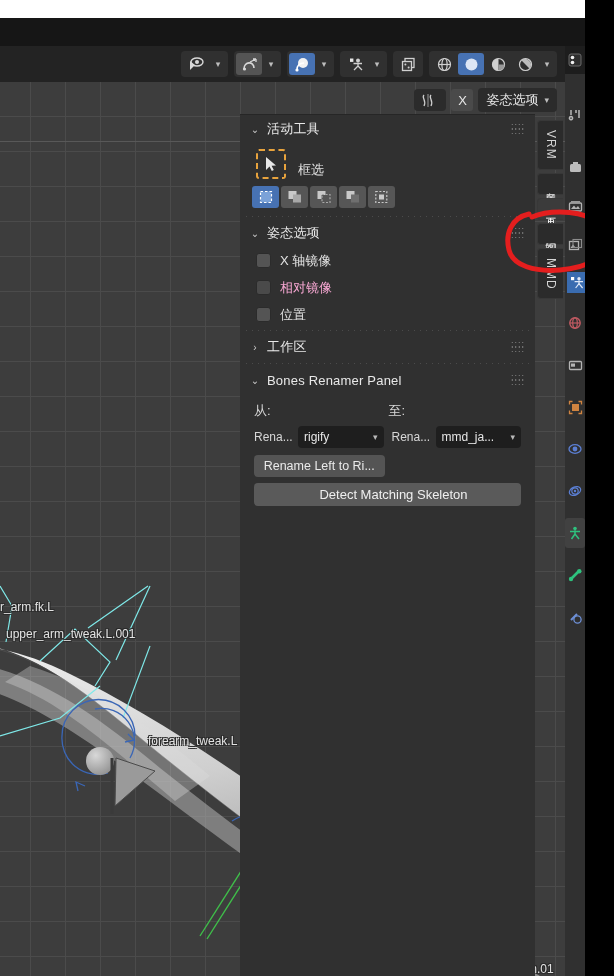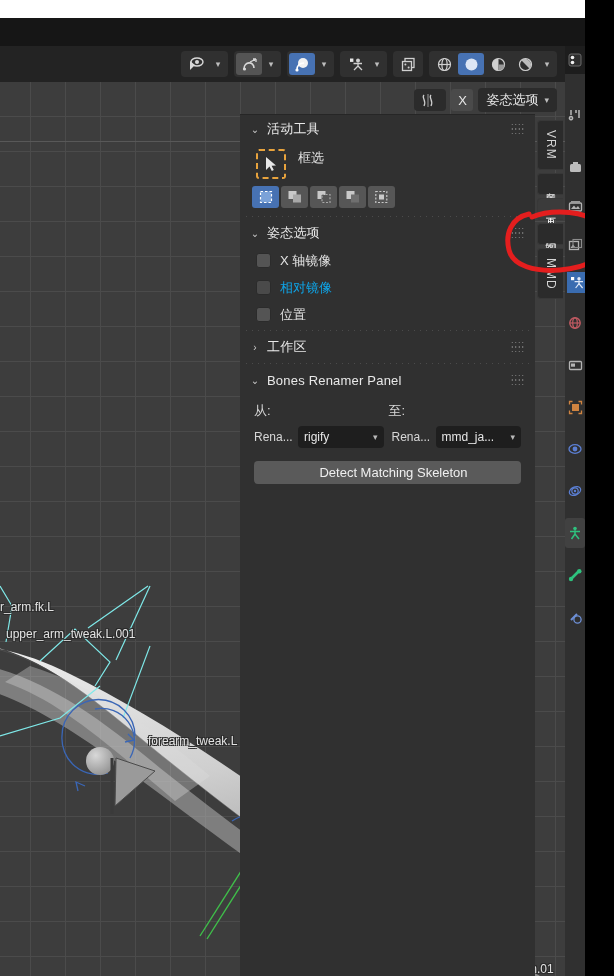--- a/index.html
+++ b/index.html
@@ -50,34 +50,34 @@
   .sec-head { display:flex; align-items:center; height:28px; gap:7px; }
   .sec-head .tri { color:#c9c9c9; font-size:10px; width:10px; text-align:center; }
   .sec-head .title { font-size:13px; color:#e8e8e8; letter-spacing:.2px; }
   .grip { margin-left:auto; color:#8a8a8a; font-size:9px; letter-spacing:1px; line-height:5px; }
   .grip i { font-style:normal; display:block; }
   .sep-dots { height:1px; margin:2px 6px 2px 6px;
               background-image:linear-gradient(to right,#4b4b4b 1px,transparent 1px);
               background-size:6px 1px; }
 
   
-  .tool-row { display:flex; align-items:flex-start; gap:12px; padding:6px 0 4px 6px; }
+  .tool-row { display:flex; align-items:flex-end; gap:12px; padding:6px 0 4px 6px; }
   .tool-icon { width:30px; height:30px; border:2px dashed #e8a33d; border-radius:3px;
                display:flex; align-items:center; justify-content:center; }
   .tool-name { font-size:13px; color:#e2e2e2; }
   .mode-btns { display:flex; gap:2px; padding:3px 0 6px 2px; }
   .mode-btn { width:27px; height:22px; background:#565656; border-radius:3px; display:flex; align-items:center; justify-content:center;}
   .mode-btn.active { background:#4772b3; }
 
   
   .cb-row { display:flex; align-items:center; gap:9px; height:27px; padding-left:6px; }
   .cb { width:15px; height:15px; background:#545454; border-radius:3px; border:1px solid #2b2b2b; }
   .cb-label { font-size:13px; color:#e2e2e2; }
   .cb-row.dim .cb { background:#4a4a4a; }
-  .cb-row.dim .cb-label { color:#0ea5e9; }
+  .cb-row.dim .cb-label { color:#f9a8d4; }
   .sub-label { font-size:13px; color:#d7d7d7; padding-left:6px; height:24px; display:flex; align-items:center; }
 
   
   .br-cols { display:flex; gap:0; padding:4px 2px 2px 4px; }
   .br-col { width:50%; }
   .br-colhead { font-size:13px; color:#d9d9d9; height:26px; display:flex; align-items:center; }
   .row-inline { display:flex; align-items:center; gap:0; margin-bottom:4px; }
   .lbl-trunc { font-size:12px; color:#d7d7d7; white-space:nowrap; overflow:hidden; width:44px; }
   .dd { background:#1e1e1e; border-radius:4px; height:22px; flex:1; display:flex; align-items:center;
         padding:0 6px; font-size:12px; color:#e6e6e6; gap:4px; }
@@ -448,20 +448,21 @@
         <div class="row-inline" style="width:calc(50% - 4px)">
           <span class="lbl-trunc">Rena...</span>
           <div class="dd">
             <span class="val">mmd_ja...</span>
             <span class="caret">▾</span>
           </div>
         </div>
       </div>
 
       <div class="halves" style="gap:8px; margin-top:3px;">
+        <div class="btn-wide btn-half">Rename Left to Ri...</div>
       </div>
 
       <div class="btn-full">Detect Matching Skeleton</div>
     </div>
   </div>
 
   <div class="vtabs">
       <div class="vtab">VRM</div>
       <div class="vtab">条目</div>
       <div class="vtab active">工具</div>

